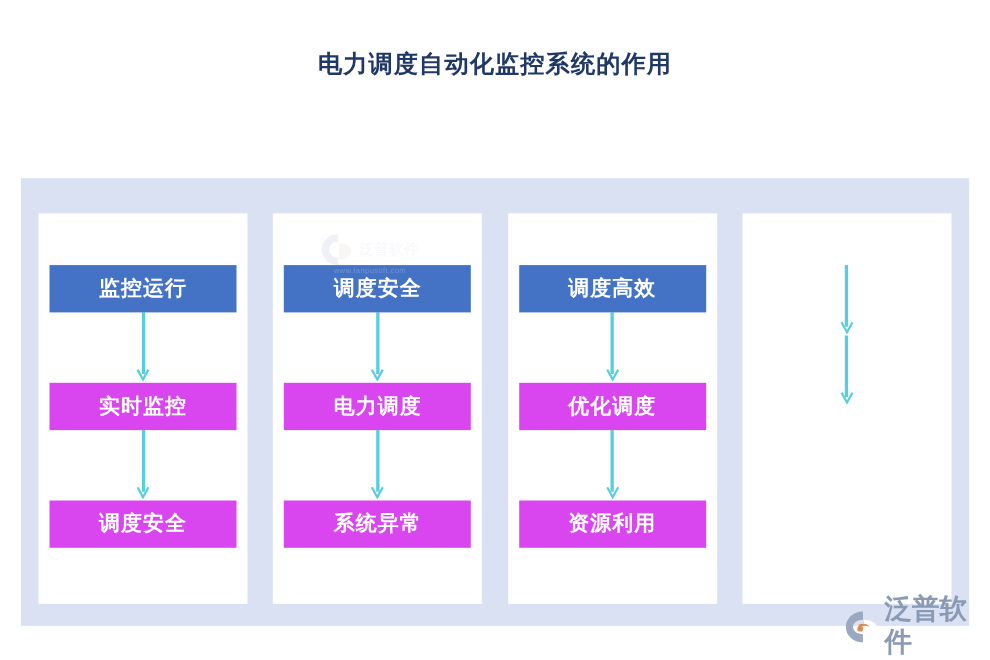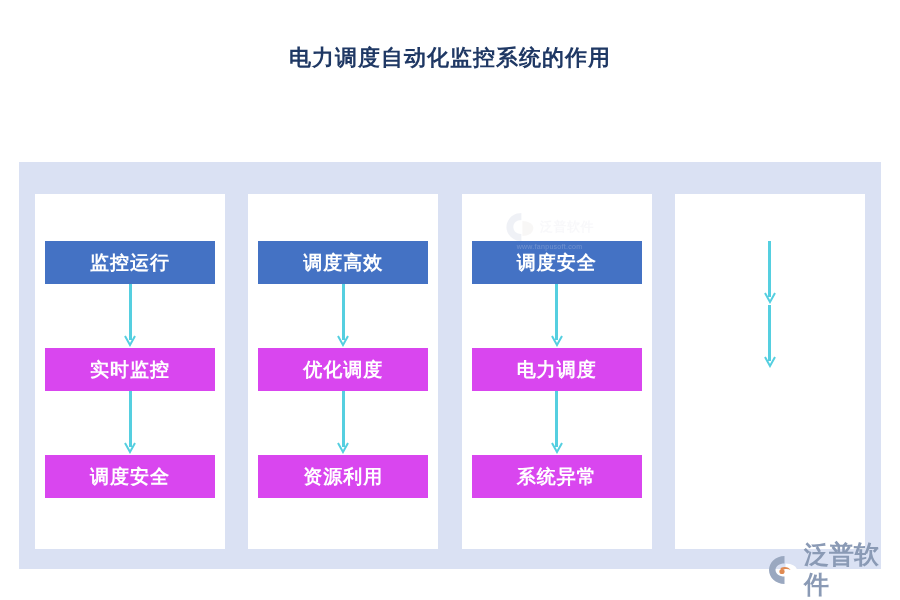--- a/index.html
+++ b/index.html
@@ -196,46 +196,20 @@
         <svg width="12" height="12" viewBox="0 0 12 12">
           <polyline points="1,1 6,10 11,1" fill="none" stroke="#55cfe0" stroke-width="2"></polyline>
         </svg>
       </div>
     </div>
 
     <div class="node sub">调度安全</div>
   </div>
 
   <div class="column-card">
-    <div class="node head">调度高效</div>
-
-    <div class="connector">
-      <div class="shaft"></div>
-      <div class="head-v">
-        <svg width="12" height="12" viewBox="0 0 12 12">
-          <polyline points="1,1 6,10 11,1" fill="none" stroke="#55cfe0" stroke-width="2"></polyline>
-        </svg>
-      </div>
-    </div>
-
-    <div class="node sub">优化调度</div>
-
-    <div class="connector">
-      <div class="shaft"></div>
-      <div class="head-v">
-        <svg width="12" height="12" viewBox="0 0 12 12">
-          <polyline points="1,1 6,10 11,1" fill="none" stroke="#55cfe0" stroke-width="2"></polyline>
-        </svg>
-      </div>
-    </div>
-
-    <div class="node sub">资源利用</div>
-  </div>
-
-  <div class="column-card">
     <div class="node head">调度安全</div>
 
     <div class="watermark">
       <div class="watermark-row">
         <svg class="brand-mark" width="18" height="17" viewBox="0 0 32 30">
           <path d="M16 1 C7 1 1 8 1 15 C1 22 7 29 16 29 L16 22 C11 22 8 19 8 15 C8 11 11 8 16 8 Z" fill="#c9cfe0"></path>
           <path d="M17 9 C23 9 28 12 28 16 C28 21 23 24 17 24 L17 17 Z" fill="#e9e3e0"></path>
         </svg>
         <span class="watermark-name">泛普软件</span>
       </div>
@@ -256,20 +230,46 @@
     <div class="connector">
       <div class="shaft"></div>
       <div class="head-v">
         <svg width="12" height="12" viewBox="0 0 12 12">
           <polyline points="1,1 6,10 11,1" fill="none" stroke="#55cfe0" stroke-width="2"></polyline>
         </svg>
       </div>
     </div>
 
     <div class="node sub">系统异常</div>
+  </div>
+
+  <div class="column-card">
+    <div class="node head">调度高效</div>
+
+    <div class="connector">
+      <div class="shaft"></div>
+      <div class="head-v">
+        <svg width="12" height="12" viewBox="0 0 12 12">
+          <polyline points="1,1 6,10 11,1" fill="none" stroke="#55cfe0" stroke-width="2"></polyline>
+        </svg>
+      </div>
+    </div>
+
+    <div class="node sub">优化调度</div>
+
+    <div class="connector">
+      <div class="shaft"></div>
+      <div class="head-v">
+        <svg width="12" height="12" viewBox="0 0 12 12">
+          <polyline points="1,1 6,10 11,1" fill="none" stroke="#55cfe0" stroke-width="2"></polyline>
+        </svg>
+      </div>
+    </div>
+
+    <div class="node sub">资源利用</div>
   </div>
 
   <div class="column-card">
 
     <div class="connector">
       <div class="shaft"></div>
       <div class="head-v">
         <svg width="12" height="12" viewBox="0 0 12 12">
           <polyline points="1,1 6,10 11,1" fill="none" stroke="#55cfe0" stroke-width="2"></polyline>
         </svg>

